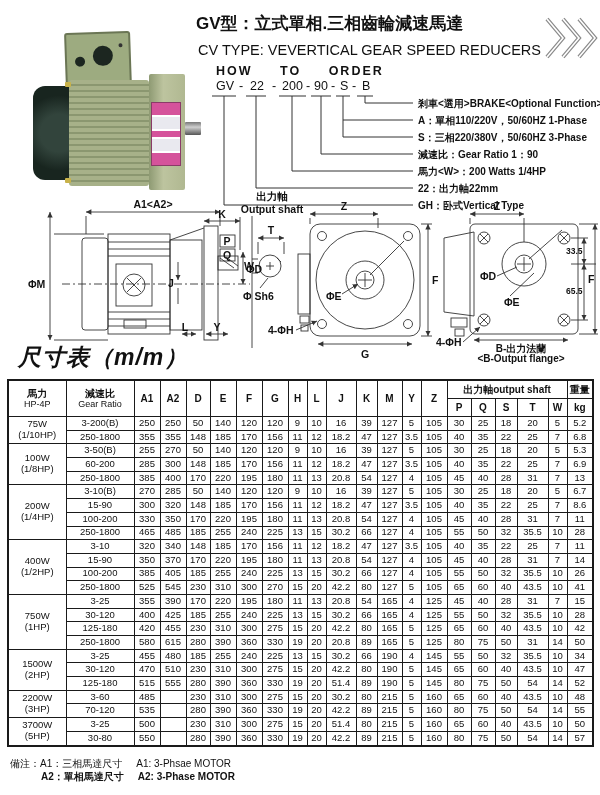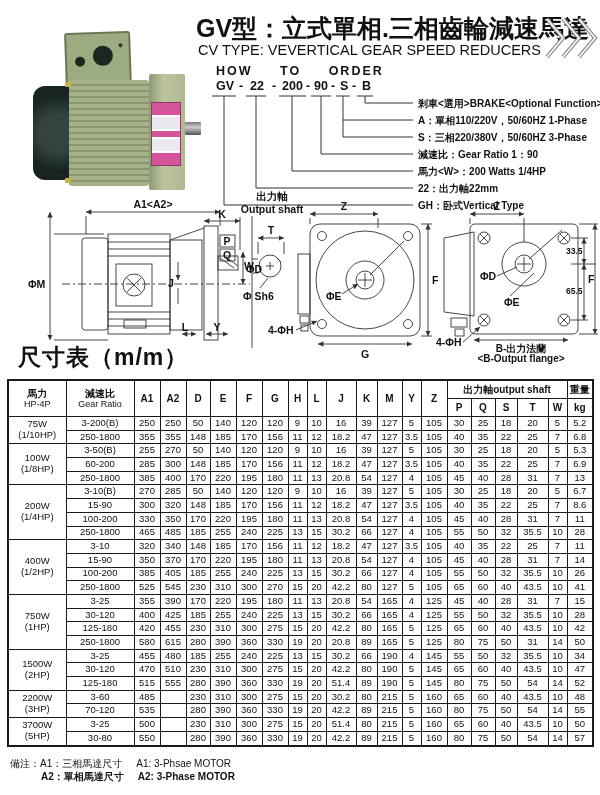--- a/index.html
+++ b/index.html
@@ -1,52 +1,52 @@
 <!DOCTYPE html>
 <html><head>
 <meta charset="utf-8">
 <style>
   html,body{margin:0;padding:0;}
   body{font-family:"Liberation Sans","DejaVu Sans",sans-serif;background:#fff;}
   #page{position:relative;width:600px;height:795px;background:#fff;overflow:hidden;color:#111;}
 
   
-  .title-zh{position:absolute;left:196px;top:12px;font-size:25px;font-weight:700;letter-spacing:0px;white-space:nowrap;}
+  .title-zh{position:absolute;left:196px;top:12px;font-size:17px;font-weight:700;letter-spacing:0px;white-space:nowrap;}
   .title-en{position:absolute;left:198px;top:42px;font-size:14.5px;font-weight:400;white-space:nowrap;}
   .chevrons{position:absolute;left:541px;top:14px;}
 
   
   .motor{position:absolute;left:25px;top:30px;width:168px;height:152px;}
   .m-fan{position:absolute;left:8px;top:56px;width:40px;height:94px;background:radial-gradient(circle at 65% 50%,#32443c 0 35%,#18251f 70%);border-radius:12px 4px 4px 12px;}
   .m-body{position:absolute;left:44px;top:50px;width:80px;height:106px;background:repeating-linear-gradient(to bottom,#a7b189 0 4px,#8b9770 4px 6px);border-radius:3px;}
   .m-tbox{position:absolute;left:40px;top:2px;width:62px;height:52px;background:#9dab80;border:2px solid #6b7655;border-radius:3px;transform:rotate(-2deg);}
   .m-tbox .hole-big{position:absolute;left:26px;top:12px;width:20px;height:20px;border-radius:50%;background:#1c2620;}
   .m-tbox .hole-small{position:absolute;left:8px;top:22px;width:10px;height:10px;border-radius:50%;background:#1c2620;}
   .m-tbox .dot{position:absolute;right:6px;top:10px;width:4px;height:4px;border-radius:50%;background:#333;}
   .m-gear{position:absolute;left:124px;top:44px;width:36px;height:116px;background:linear-gradient(to right,#8e9a73,#bdc49f 40%,#b0b891);border-radius:2px;}
   .m-shaft{position:absolute;left:160px;top:92px;width:16px;height:13px;background:linear-gradient(to bottom,#777,#cfcfcf 40%,#555);border-radius:1px;}
   .m-label{position:absolute;left:126px;top:72px;width:28px;height:62px;background:linear-gradient(to bottom,#d5539b 0 12px,#fff 12px 14px,#e9e9ef 14px 26px,#fff 26px 28px,#d5539b 28px 34px,#fff 34px 36px,#e9e9ef 36px 48px,#fff 48px 50px,#d5539b 50px 62px);border:1px solid #8a3b68;}
   .m-screw1,.m-screw2{position:absolute;width:6px;height:5px;background:#c8b24a;border-radius:1px;}
   .m-screw1{left:40px;top:148px;}
   .m-screw2{left:40px;top:52px;}
 
   
   .hto-heading{position:absolute;left:216px;top:64px;font-size:12.5px;font-weight:700;word-spacing:22px;letter-spacing:2px;}
-  .code-part{position:absolute;top:79px;font-size:12.5px;font-weight:700;}
+  .code-part{position:absolute;top:79px;font-size:12.5px;font-weight:400;}
   .annot{position:absolute;left:418px;font-size:10px;font-weight:700;white-space:nowrap;}
   .order-lines{position:absolute;left:0;top:60px;pointer-events:none;}
 
   
   .drawings{position:absolute;left:0;top:188px;}
   .dim-text{font-size:10.5px;font-weight:700;fill:#111;}
   .dim-small{font-size:8.5px;font-weight:700;fill:#111;}
   .cap-text{font-size:10px;font-weight:700;fill:#111;}
 
   
-  .table-title{position:absolute;left:18px;top:342px;font-size:23px;font-weight:700;letter-spacing:1px;}
+  .table-title{position:absolute;left:18px;top:342px;font-size:23px;font-weight:700;letter-spacing:1px;font-style:italic;}
   table.dims{position:absolute;left:7px;top:379px;width:586px;border-collapse:collapse;table-layout:fixed;padding-left:40px;}
   table.dims th,table.dims td{border:1px solid #1a1a1a;text-align:center;padding:0;font-size:9.5px;line-height:1.15;overflow:hidden;white-space:nowrap;}
   table.dims{border:2px solid #1a1a1a;}
   table.dims thead th{font-size:10px;height:17px;font-weight:700;}
   table.dims thead .two-line{font-weight:700;}
   table.dims thead .sub{font-size:9px;font-weight:400;}
   table.dims tbody td{height:12.7px;}
   td.power-cell{font-size:9.5px;font-weight:400;}
   td.ratio-cell{font-size:9.5px;}
   tr.group-start td{border-top:1.6px solid #1a1a1a;}

